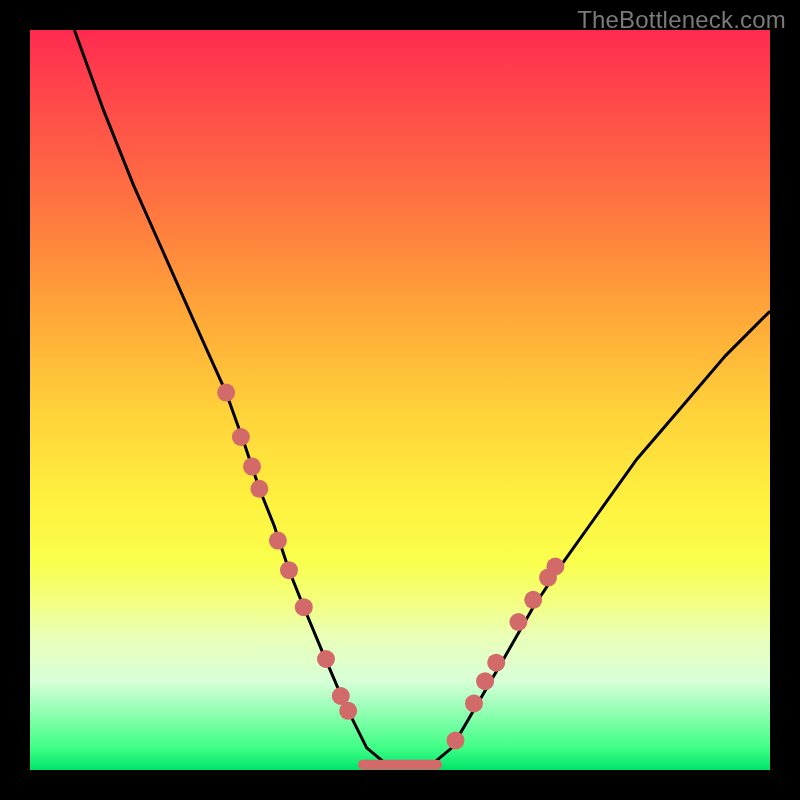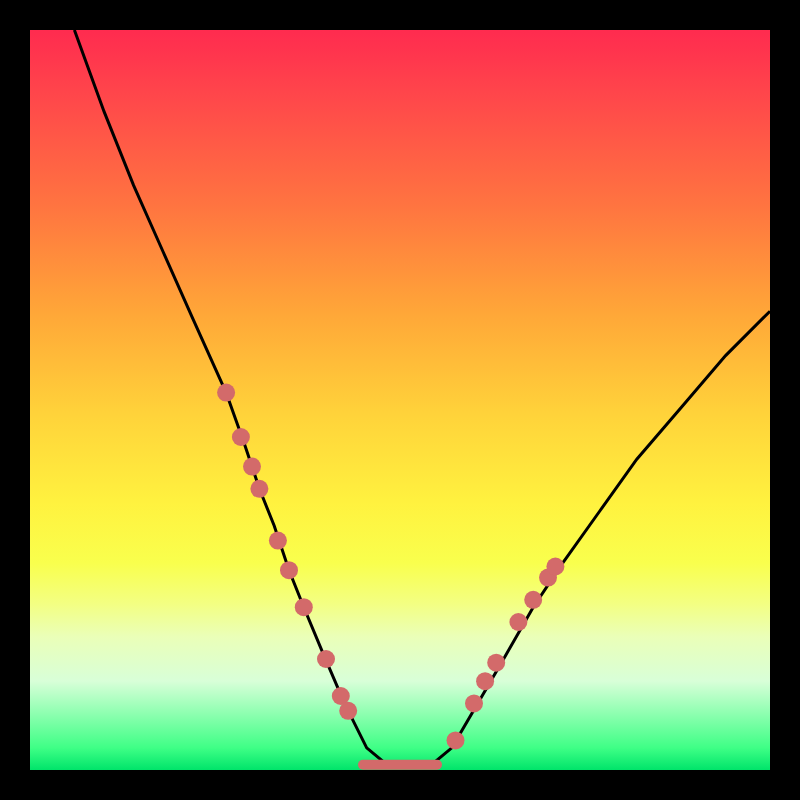--- a/index.html
+++ b/index.html
@@ -95,13 +95,14 @@
           <circle cx="444.0" cy="673.4" r="9"></circle>
           <circle cx="455.1" cy="651.2" r="9"></circle>
           <circle cx="466.2" cy="632.7" r="9"></circle>
           <circle cx="488.4" cy="592.0" r="9"></circle>
           <circle cx="503.2" cy="569.8" r="9"></circle>
           <circle cx="518.0" cy="547.6" r="9"></circle>
           <circle cx="525.4" cy="536.5" r="9"></circle>
         </g>
     </svg>
   </div>
+  <div class="watermark">TheBottleneck.com</div>
 </div>
 
 </body></html>

